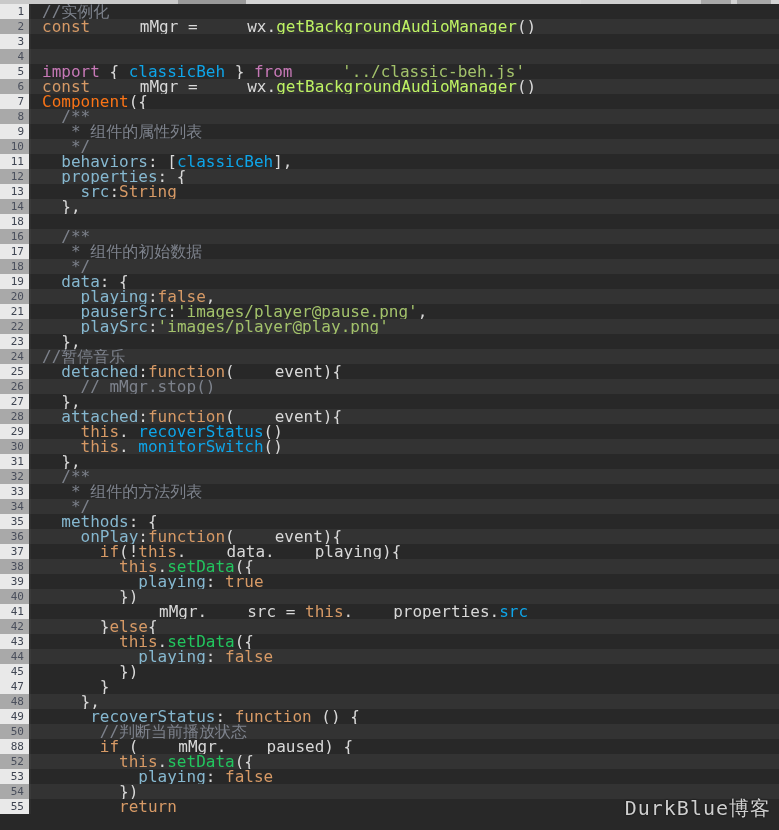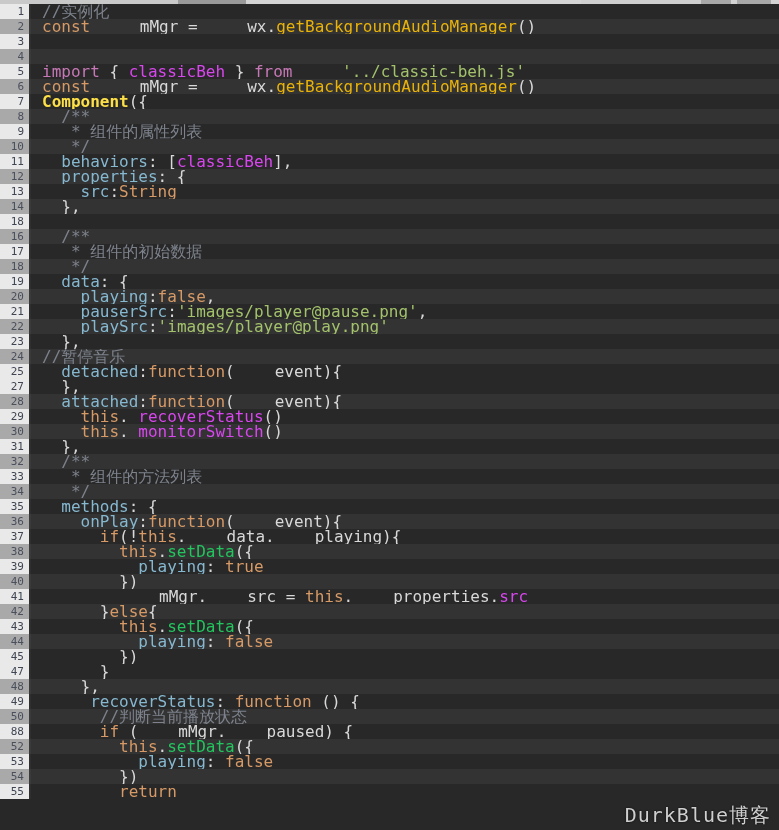--- a/index.html
+++ b/index.html
@@ -77,35 +77,35 @@
     padding-left: 11px;
     font-size: 16px;
     color: #d6d6d6;
     overflow: hidden;
   }
 
   
   .t-com  { color: #7d828c; }          
   .t-kw   { color: #d79a66; }          
   .t-mod  { color: #c678b6; }          
-  .t-cls  { color: #fde047; font-weight: bold; }          
+  .t-cls  { color: #f97316; }          
   .t-plain{ color: #d8d8d8; margin-left: 40px; }
-  .t-fn   { color: #eab308; }          
+  .t-fn   { color: #bef264; }          
   .t-fn2  { color: #22c55e; }          
   .t-prop { color: #86b8d0; }          
   .t-str  { color: #a3c26b; }          
   .t-val  { color: #d79a66; }          
-  .t-ident{ color: #d946ef; }          
+  .t-ident{ color: #0ea5e9; }          
   .t-punc { color: #d8d8d8; }
   .t-this { color: #d79a66; margin-top: 13px; }
 
   
   .watermark {
     position: absolute;
-    right: 8px; bottom: 1px;
+    right: 8px; bottom: 8px;
     font-family: "DejaVu Sans Mono", "Liberation Mono", monospace;
     font-size: 20px;
     color: #cfcfcf;
     letter-spacing: 1px;
     text-shadow: 0 0 2px rgba(0,0,0,0.8);
     pointer-events: none;
   }
 </style>
 </head>
 <body>
@@ -142,20 +142,21 @@
       <div class="row even"><div class="gutter">16</div><div class="sep"></div><div class="code"><span class="t-com">  /**</span></div></div>
       <div class="row odd"><div class="gutter">17</div><div class="sep"></div><div class="code"><span class="t-com">   * 组件的初始数据</span></div></div>
       <div class="row even"><div class="gutter">18</div><div class="sep"></div><div class="code"><span class="t-com">   */</span></div></div>
       <div class="row odd"><div class="gutter">19</div><div class="sep"></div><div class="code"><span class="t-prop">  data</span><span class="t-punc">: {</span></div></div>
       <div class="row even"><div class="gutter">20</div><div class="sep"></div><div class="code"><span class="t-prop">    playing</span><span class="t-punc">:</span><span class="t-val">false</span><span class="t-punc">,</span></div></div>
       <div class="row odd"><div class="gutter">21</div><div class="sep"></div><div class="code"><span class="t-prop">    pauserSrc</span><span class="t-punc">:</span><span class="t-str">'images/player@pause.png'</span><span class="t-punc">,</span></div></div>
       <div class="row even"><div class="gutter">22</div><div class="sep"></div><div class="code"><span class="t-prop">    playSrc</span><span class="t-punc">:</span><span class="t-str">'images/player@play.png'</span></div></div>
       <div class="row odd"><div class="gutter">23</div><div class="sep"></div><div class="code"><span class="t-punc">  },</span></div></div>
       <div class="row even"><div class="gutter">24</div><div class="sep"></div><div class="code"><span class="t-com">//暂停音乐</span></div></div>
       <div class="row odd"><div class="gutter">25</div><div class="sep"></div><div class="code"><span class="t-prop">  detached</span><span class="t-punc">:</span><span class="t-kw">function</span><span class="t-punc">(</span><span class="t-plain">event</span><span class="t-punc">){</span></div></div>
+      <div class="row even"><div class="gutter">26</div><div class="sep"></div><div class="code"><span class="t-com">    // mMgr.stop()</span></div></div>
       <div class="row odd"><div class="gutter">27</div><div class="sep"></div><div class="code"><span class="t-punc">  },</span></div></div>
       <div class="row even"><div class="gutter">28</div><div class="sep"></div><div class="code"><span class="t-prop">  attached</span><span class="t-punc">:</span><span class="t-kw">function</span><span class="t-punc">(</span><span class="t-plain">event</span><span class="t-punc">){</span></div></div>
       <div class="row odd"><div class="gutter">29</div><div class="sep"></div><div class="code"><span class="t-this">    this</span><span class="t-punc">.</span><span class="t-ident">_recoverStatus</span><span class="t-punc">()</span></div></div>
       <div class="row even"><div class="gutter">30</div><div class="sep"></div><div class="code"><span class="t-this">    this</span><span class="t-punc">.</span><span class="t-ident">_monitorSwitch</span><span class="t-punc">()</span></div></div>
       <div class="row odd"><div class="gutter">31</div><div class="sep"></div><div class="code"><span class="t-punc">  },</span></div></div>
       <div class="row even"><div class="gutter">32</div><div class="sep"></div><div class="code"><span class="t-com">  /**</span></div></div>
       <div class="row odd"><div class="gutter">33</div><div class="sep"></div><div class="code"><span class="t-com">   * 组件的方法列表</span></div></div>
       <div class="row even"><div class="gutter">34</div><div class="sep"></div><div class="code"><span class="t-com">   */</span></div></div>
       <div class="row odd"><div class="gutter">35</div><div class="sep"></div><div class="code"><span class="t-prop">  methods</span><span class="t-punc">: {</span></div></div>
       <div class="row even"><div class="gutter">36</div><div class="sep"></div><div class="code"><span class="t-prop">    onPlay</span><span class="t-punc">:</span><span class="t-kw">function</span><span class="t-punc">(</span><span class="t-plain">event</span><span class="t-punc">){</span></div></div>

